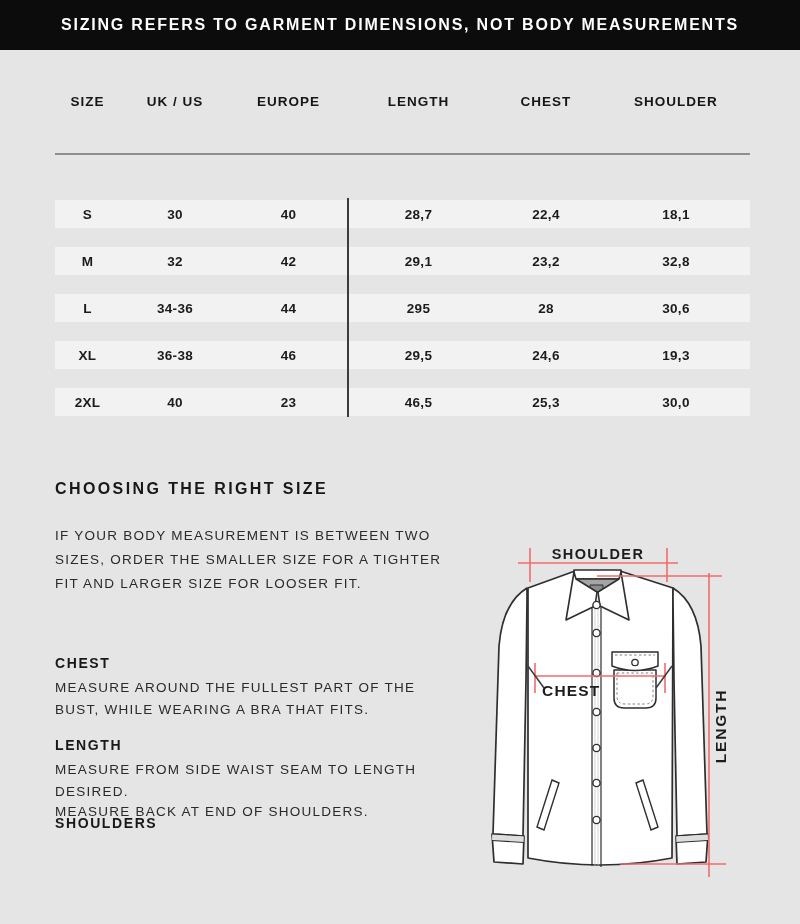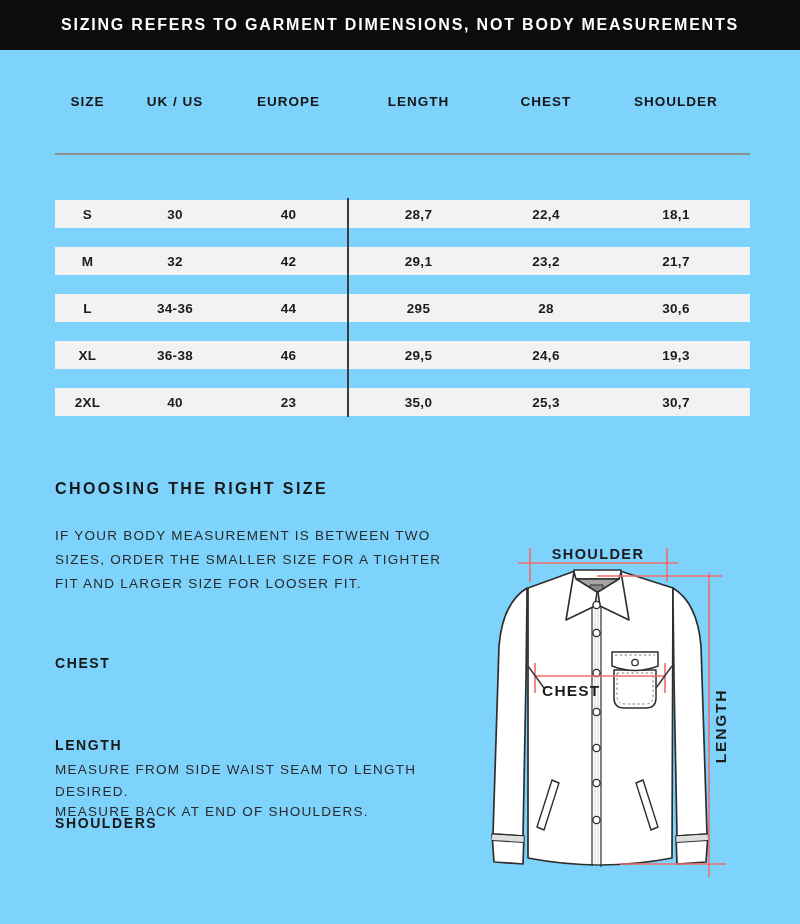--- a/index.html
+++ b/index.html
@@ -1,18 +1,18 @@
 <!DOCTYPE html>
 <html><head>
 <meta charset="utf-8">
 <style>
   * { margin:0; padding:0; box-sizing:border-box; }
   html,body { background:#fff; }
   body { font-family:"Liberation Sans", sans-serif; color:#1c1c1c; }
-  .page { position:relative; width:800px; height:924px; background:#7dd3fc; overflow:hidden; margin:0 auto; }
+  .page { position:relative; width:800px; height:924px; background:#e5e5e5; overflow:hidden; margin:0 auto; }
 
   .banner { position:absolute; left:0; top:0; width:800px; height:50px; background:#0c0c0c;
             display:flex; align-items:center; justify-content:center; }
   .banner span { color:#fff; font-size:16px; font-weight:700; letter-spacing:1.8px; white-space:nowrap; }
 
   .table-wrap { position:absolute; left:55px; top:0; width:695px; }
   .thead { position:absolute; top:94px; left:0; width:695px; display:flex; }
   .thead .cell { font-size:13.5px; font-weight:700; letter-spacing:1px; text-align:center; color:#161616; }
   .rule { position:absolute; top:153px; left:0; width:695px; height:2px; background:#8f8f8f; }
   .rows { position:absolute; top:200px; left:0; width:695px; }
@@ -60,21 +60,21 @@
         <div class="cell c4">28,7</div>
         <div class="cell c5">22,4</div>
         <div class="cell c6">18,1</div>
       </div>
       <div class="trow">
         <div class="cell c1">M</div>
         <div class="cell c2">32</div>
         <div class="cell c3">42</div>
         <div class="cell c4">29,1</div>
         <div class="cell c5">23,2</div>
-        <div class="cell c6">21,7</div>
+        <div class="cell c6">32,8</div>
       </div>
       <div class="trow">
         <div class="cell c1">L</div>
         <div class="cell c2">34-36</div>
         <div class="cell c3">44</div>
         <div class="cell c4">295</div>
         <div class="cell c5">28</div>
         <div class="cell c6">30,6</div>
       </div>
       <div class="trow">
@@ -82,33 +82,34 @@
         <div class="cell c2">36-38</div>
         <div class="cell c3">46</div>
         <div class="cell c4">29,5</div>
         <div class="cell c5">24,6</div>
         <div class="cell c6">19,3</div>
       </div>
       <div class="trow">
         <div class="cell c1">2XL</div>
         <div class="cell c2">40</div>
         <div class="cell c3">23</div>
-        <div class="cell c4">35,0</div>
+        <div class="cell c4">46,5</div>
         <div class="cell c5">25,3</div>
-        <div class="cell c6">30,7</div>
+        <div class="cell c6">30,0</div>
       </div>
     </div>
   </div>
   <div class="vdivider"></div>
 
   <div class="h-section" style="top:480px;">CHOOSING THE RIGHT SIZE</div>
   <div class="para" style="top:524px;">IF YOUR BODY MEASUREMENT IS BETWEEN TWO SIZES, ORDER THE SMALLER SIZE FOR A TIGHTER FIT AND LARGER SIZE FOR LOOSER FIT.</div>
 
 
   <div class="sub-label" style="top:655px;">CHEST</div>
+  <div class="sub-text" style="top:677px;">MEASURE AROUND THE FULLEST PART OF THE BUST, WHILE WEARING A BRA THAT FITS.</div>
 
   <div class="sub-label" style="top:737px;">LENGTH</div>
   <div class="sub-text" style="top:759px; width:370px;">MEASURE FROM SIDE WAIST SEAM TO LENGTH DESIRED.</div>
 
   <div class="sub-label" style="top:815px;">SHOULDERS</div>
   <div class="sub-text" style="top:801px;">MEASURE BACK AT END OF SHOULDERS.</div>
 
   <div class="figure">
     <svg width="340" height="380" viewBox="0 0 340 360">
 

